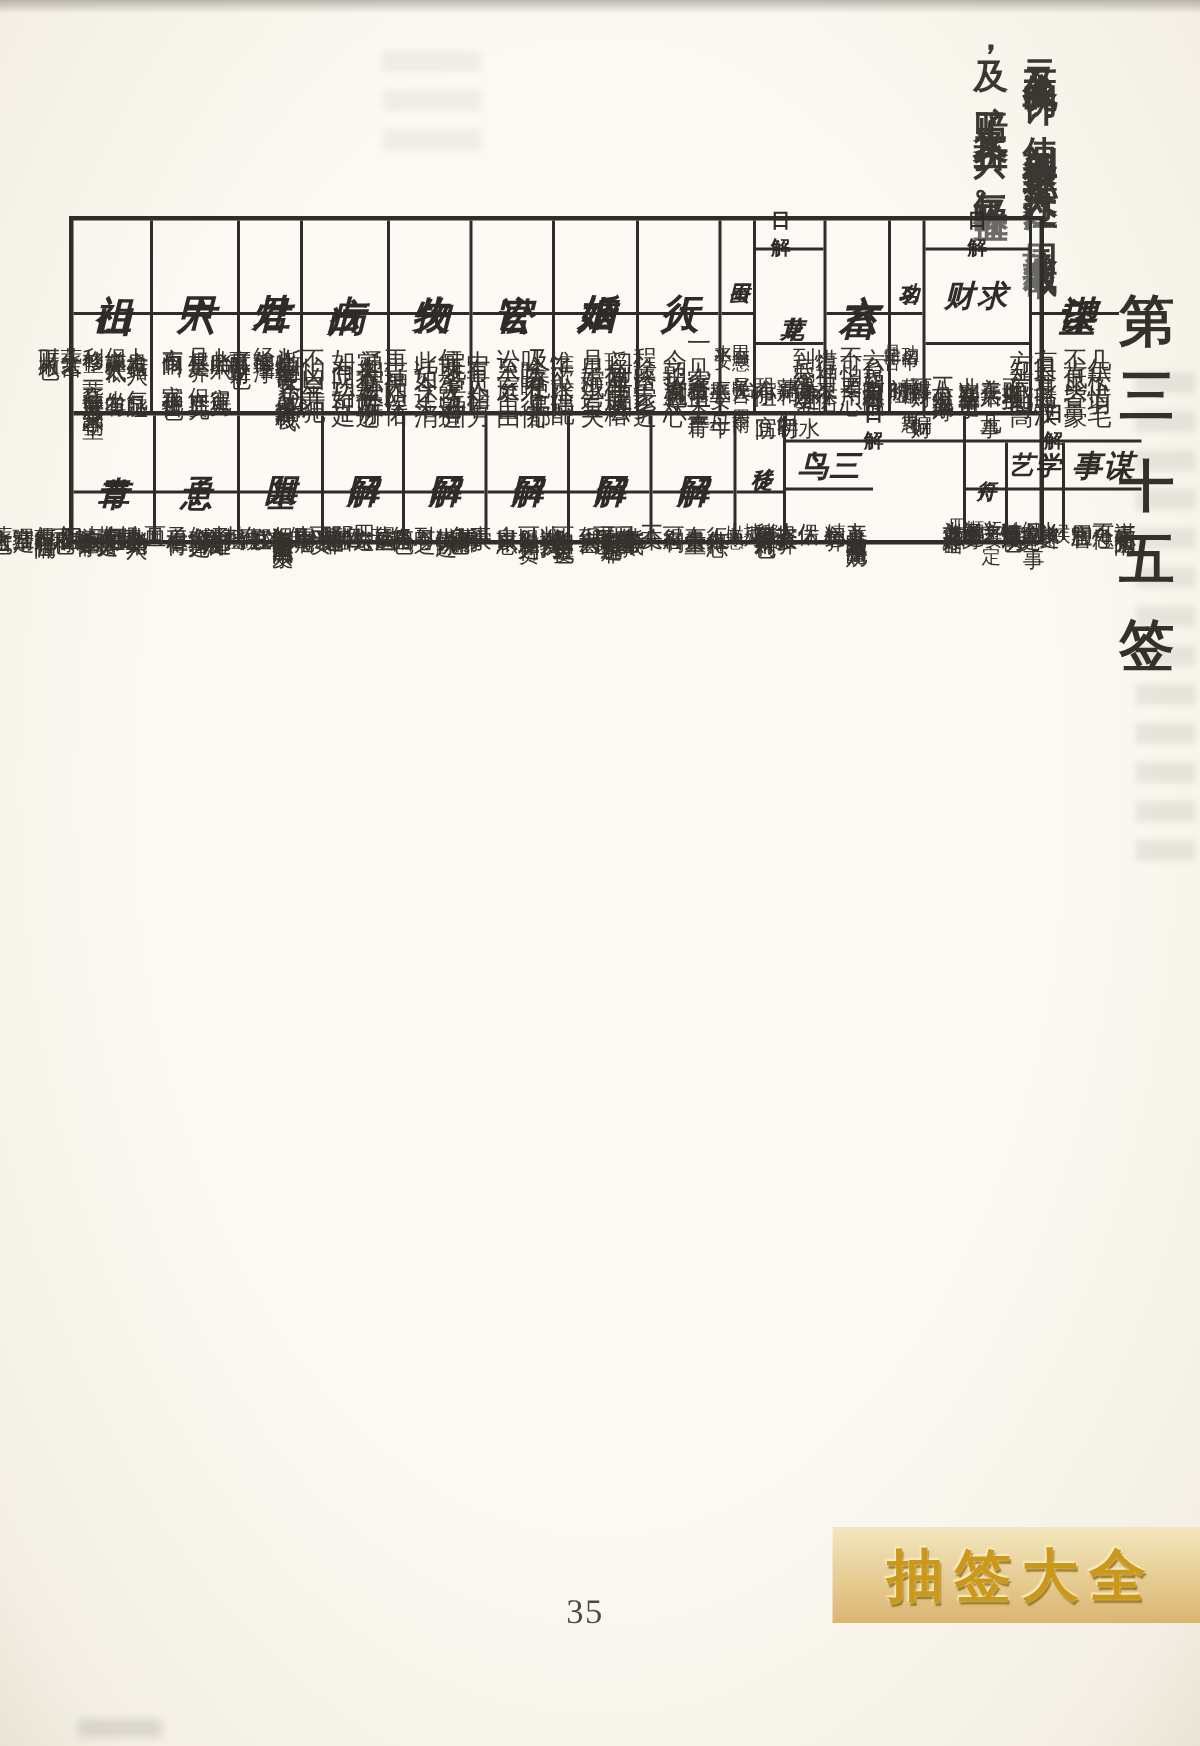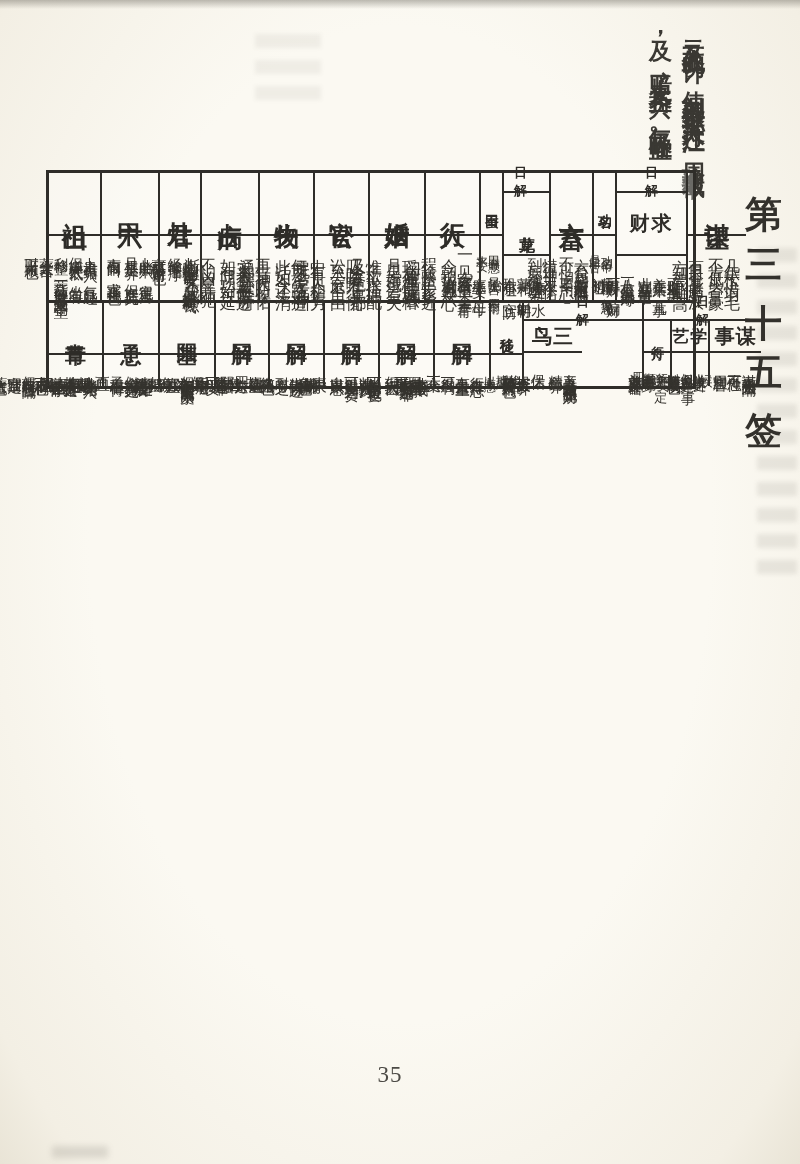--- a/index.html
+++ b/index.html
@@ -12,29 +12,29 @@
         background:repeating-linear-gradient(180deg,#6b675e 0 14px,transparent 14px 26px);}
   .b1{right:3px;top:248px;width:40px;height:330px;}
   .b2{left:255px;top:34px;width:66px;height:78px;opacity:.08;}
   .b3{left:52px;top:1146px;width:56px;height:12px;opacity:.18;filter:blur(3px);}
   .intro{position:absolute;top:22px;right:90px;height:144px;
         writing-mode:vertical-rl;text-orientation:upright;
         font-size:23px;line-height:33px;letter-spacing:4px;font-weight:600;color:#3a3833;}
   .lot-title{position:absolute;top:166px;right:12px;height:420px;
         writing-mode:vertical-rl;text-orientation:upright;
         font-size:37px;letter-spacing:54px;font-weight:700;color:#33312c;}
-  .tables{position:absolute;left:46px;top:170px;width:650px;border:3px solid #2f2d29;
+  .tables{position:absolute;left:46px;top:144px;width:650px;border:3px solid #2f2d29;
         box-sizing:border-box;background:rgba(255,255,255,.25);}
   .qtable{display:flex;align-items:stretch;}
   .qtable.t2{border-top:3px solid #2f2d29;}
   .qtable>*{box-sizing:border-box;border-left:2px solid #2f2d29;flex:0 0 auto;}
   .qtable>*:first-child{border-left:none;}
   .col{display:flex;flex-direction:column;}
   .hdr{display:flex;align-items:center;justify-content:center;border-bottom:2px solid #2f2d29;
-        font-weight:900;box-sizing:border-box;}
+        font-weight:900;box-sizing:border-box;font-style:italic;}
   .t1 .hdr{height:63px;}  .t2 .hdr{height:52px;}
   .hdr.v{writing-mode:vertical-rl;text-orientation:upright;font-size:25px;letter-spacing:2px;}
   .t2 .hdr.v{font-size:21px;letter-spacing:1px;}
   .hdr.vn{writing-mode:vertical-rl;text-orientation:upright;font-size:14px;letter-spacing:1px;}
   .banner{height:20px;border-bottom:2px solid #2f2d29;font-size:13px;font-weight:900;
         display:flex;align-items:center;justify-content:center;box-sizing:border-box;}
   .t2 .banner{height:18px;}
   .sp1{letter-spacing:10px;padding-left:10px;}
   .sp2{letter-spacing:28px;padding-left:28px;}
   .sp3{letter-spacing:52px;padding-left:52px;}
@@ -307,13 +307,16 @@
             </div>
           </div>
         </div>
       </div>
 
     </div>
   </div>
 
   <div class="pageno">35</div>
 
+  <div class="watermark">
+    <span>抽签大全</span>
+  </div>
 </div>
 
 </body></html>

